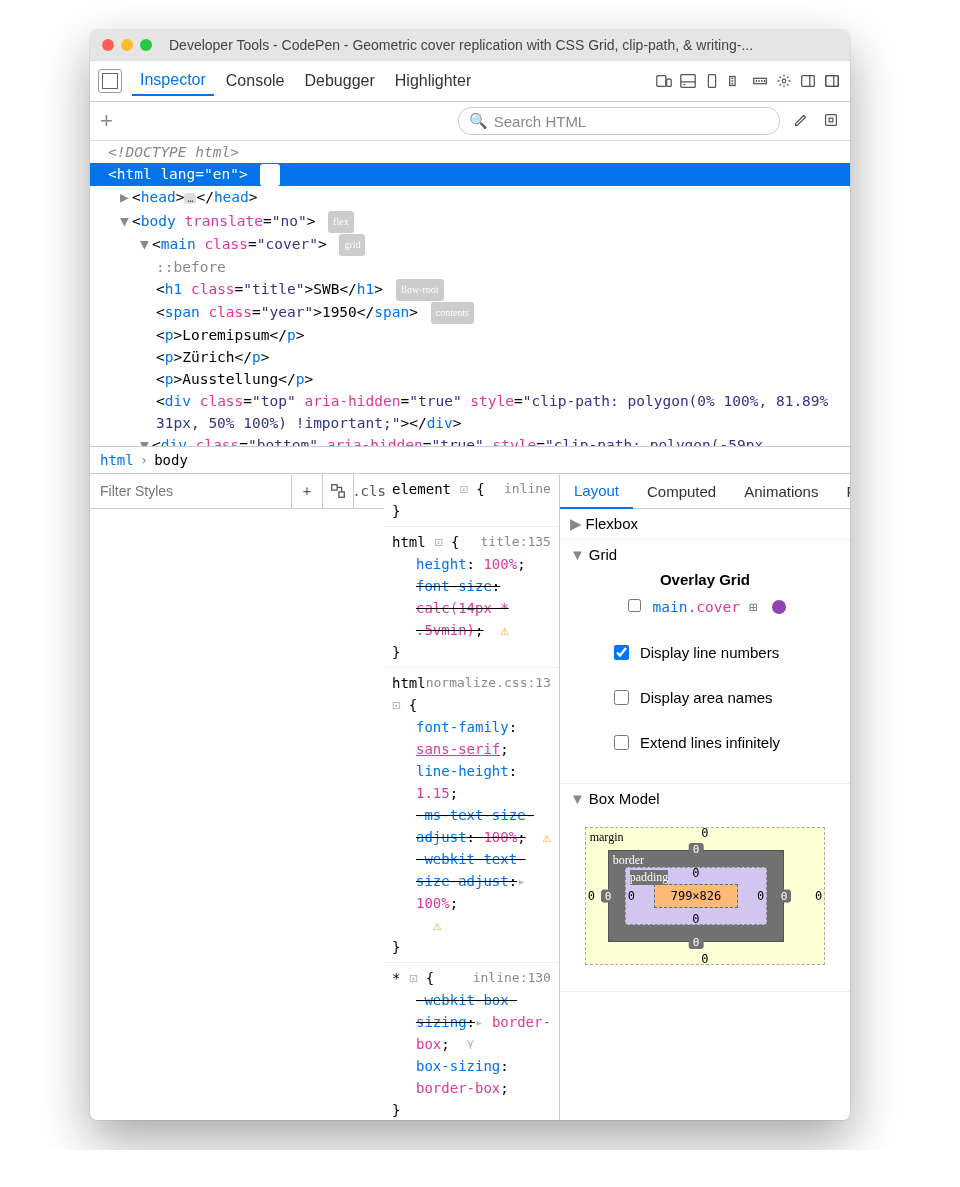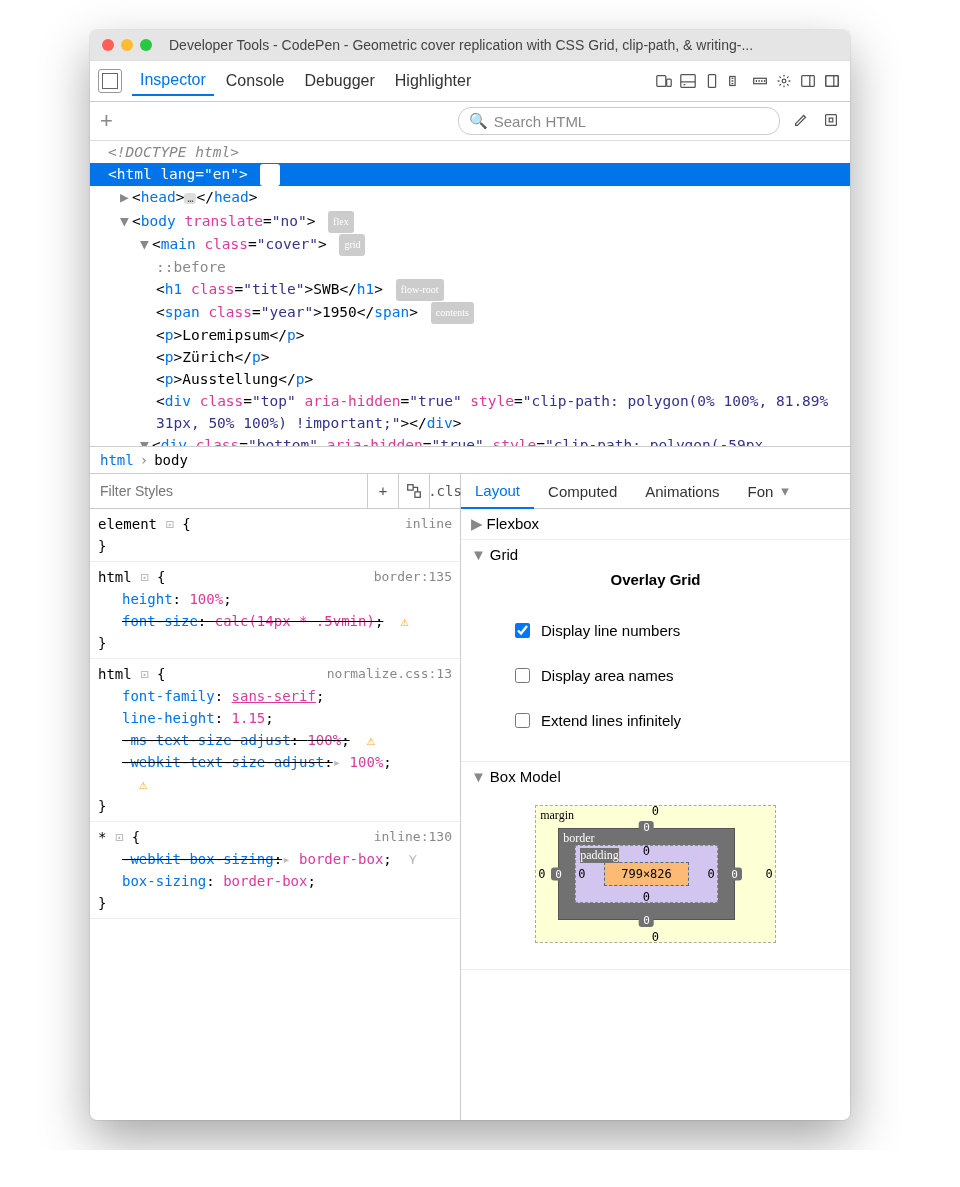--- a/index.html
+++ b/index.html
@@ -31,21 +31,21 @@
 .doct{font-style:italic;color:#888}
 .pill{display:inline-block;background:#ccc;color:#fff;font-size:10px;padding:0 5px;border-radius:3px;margin-left:4px;vertical-align:1px;font-family:-apple-system}
 .sel .pill{background:#fff;color:#0074e8}
 .i1{padding-left:18px}.i2{padding-left:30px}.i3{padding-left:50px}.i4{padding-left:66px}
 .pseudo{color:#888}
 .txt{color:#000}
 .ellips{background:#ddd;border-radius:3px;padding:0 3px;font-size:10px;color:#555}
 .crumbs{height:26px;border-bottom:1px solid #ccc;padding:0 10px;display:flex;align-items:center;font-size:14px;color:#0074e8;gap:6px}
 .crumbs .sep{color:#888}
 .lower{flex:1;display:flex;min-height:0}
-.styles{flex:0 0 370px;border-right:1px solid #ccc;display:flex;flex-direction:column;font-size:14px}
+.styles{flex:0 0 370px;border-right:1px solid #ccc;display:flex;flex-direction:row;font-size:14px}
 .filterbar{display:flex;align-items:center;height:34px;border-bottom:1px solid #ccc}
 .filterbar input{flex:1;border:0;height:100%;padding:0 10px;font-size:14px;color:#888;outline:none}
 .fbtn{width:30px;text-align:center;color:#555;border-left:1px solid #ccc;height:100%;display:flex;align-items:center;justify-content:center}
 .rules{overflow:auto;flex:1}
 .rule{border-bottom:1px solid #eee;padding:4px 8px}
 .rhead{display:flex;justify-content:space-between;color:#000}
 .src{color:#888;font-size:13px}
 .prop{padding-left:24px}
 .pn{color:#0074e8}.pv{color:#d93a9c}
 .strike{text-decoration:line-through}
@@ -212,21 +212,21 @@
         <div class="rule">
           <div class="rhead">
                 <span><span>element</span> <span class="eye">⊡</span> {</span>
                 <span class="src">inline</span>
               </div>
           <div>}</div>
         </div>
         <div class="rule">
           <div class="rhead">
                 <span><span>html</span> <span class="eye">⊡</span> {</span>
-                <span class="src">border:135</span>
+                <span class="src">title:135</span>
               </div>
           <div class="prop"><span class="pn">height</span>: <span class="pv">100%</span>;</div>
           <div class="prop"><span class="strike"><span class="pn">font-size</span>: <span class="pv">calc(14px * .5vmin)</span>;</span> &nbsp;<span class="warn">⚠</span></div>
           <div>}</div>
         </div>
         <div class="rule">
           <div class="rhead">
                 <span><span>html</span> <span class="eye">⊡</span> {</span>
                 <span class="src">normalize.css:13</span>
               </div>
@@ -253,20 +253,26 @@
         <div class="ltab active">Layout</div>
         <div class="ltab">Computed</div>
         <div class="ltab">Animations</div>
         <div class="ltab" style="padding-right:4px">Fon</div>
         <div style="color:#888;padding:0 4px">▾</div>
       </div>
       <div class="section shdr"><span class="ar">▶</span><span>Flexbox</span></div>
       <div class="section">
         <div class="shdr"><span class="ar">▼</span><span>Grid</span></div>
         <div class="gridopt"><b>Overlay Grid</b></div>
+        <div style="text-align:center;margin-bottom:10px" class="mono">
+          <input type="checkbox" style="">
+          <span class="maincover">main</span><span class="cov">.cover</span>
+          <span style="color:#888">⊞</span>
+          <span class="gdot"></span>
+        </div>
         <label class="cb">
               <input type="checkbox" checked="" style="">
               <span>Display line numbers</span>
             </label>
         <label class="cb">
               <input type="checkbox" style="">
               <span>Display area names</span>
             </label>
         <label class="cb">
               <input type="checkbox" style="">

